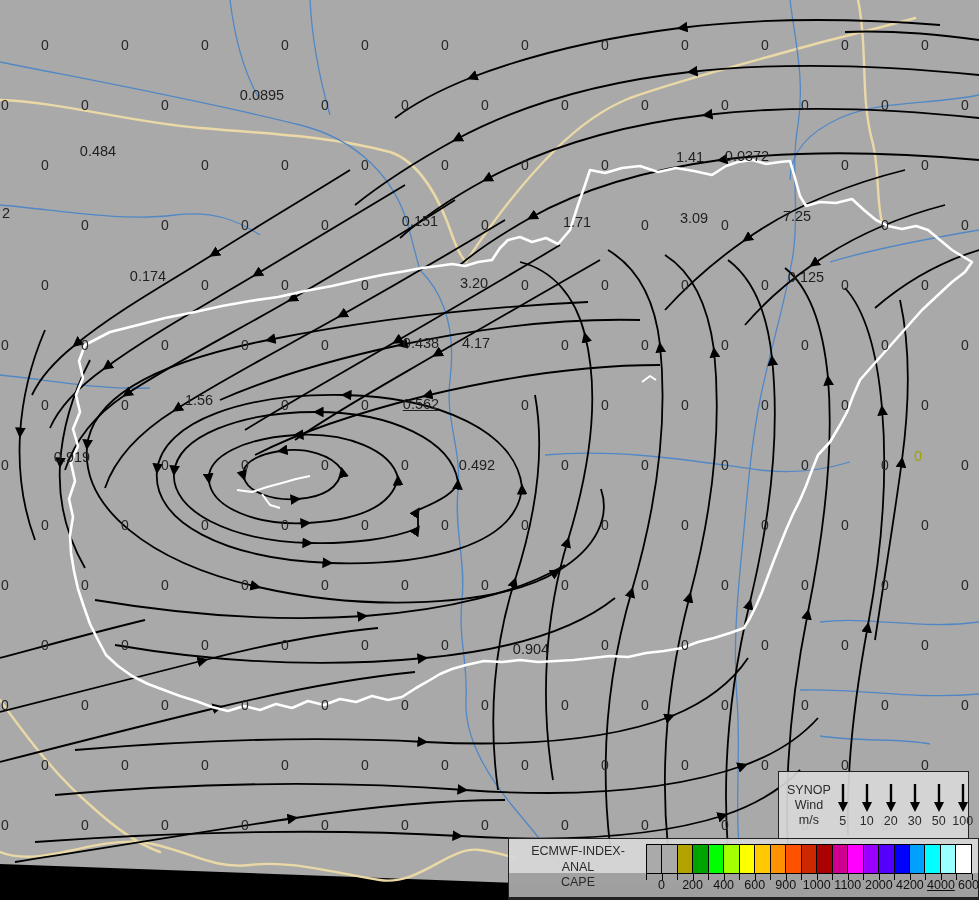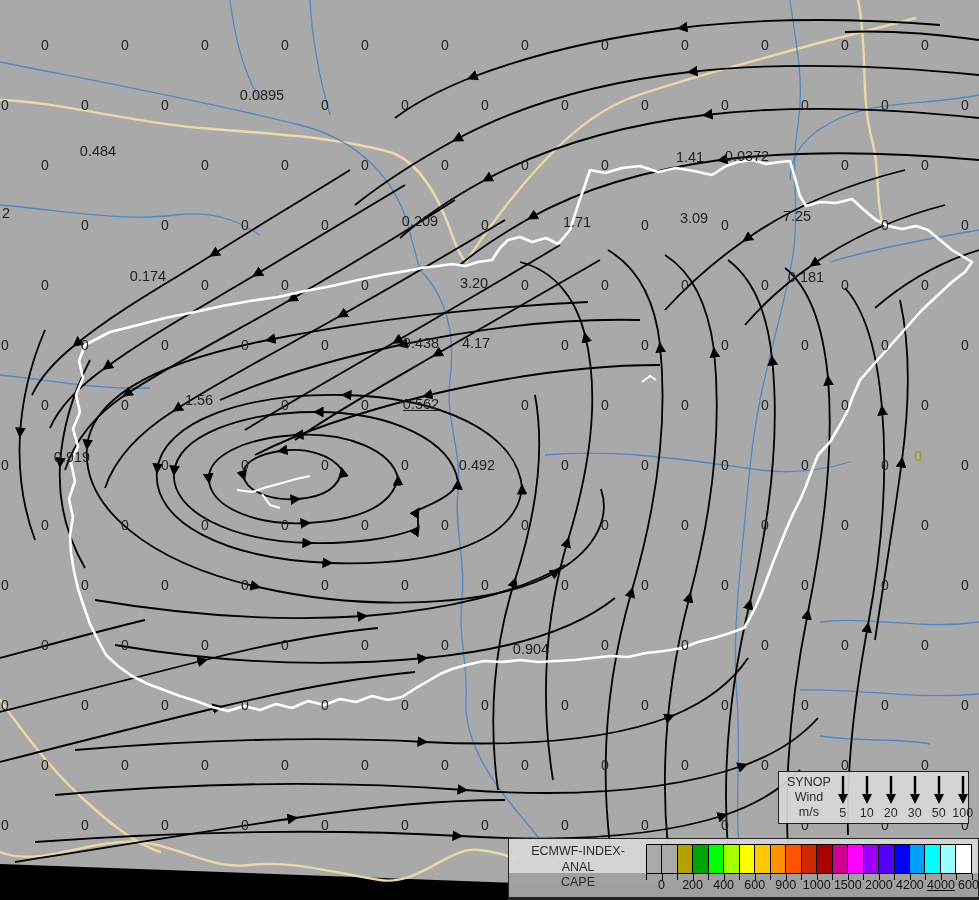--- a/index.html
+++ b/index.html
@@ -6,21 +6,21 @@
   .stage{position:relative;width:979px;height:900px;overflow:hidden;
          background:#a9a9a9;font-family:"Liberation Sans",sans-serif;}
   .stage svg.mapsvg{position:absolute;left:0;top:0;}
   #zeros-layer,#labels-layer{position:absolute;left:0;top:0;width:100%;height:100%;pointer-events:none;}
   .gz{position:absolute;transform:translate(-50%,-50%);font-size:14px;color:#262626;}
   .vlab{position:absolute;transform:translate(-50%,-50%);font-size:14.5px;color:#1f1f1f;white-space:nowrap;}
   .panel{position:absolute;background:rgba(216,216,216,0.92);border:1.5px solid #222;
          color:#2b2b2b;box-sizing:border-box;}
   .title-box{left:3px;top:3px;width:452px;height:61px;padding:2px 7px;
              font-size:13.5px;line-height:18.6px;white-space:nowrap;}
-  .wind-legend{left:778px;top:771px;width:191px;height:53px;display:flex;align-items:center;padding:3px 4px 3px 8px;}
+  .wind-legend{left:778px;top:771px;width:191px;height:68px;display:flex;align-items:center;padding:3px 4px 3px 8px;}
   .wl-left{width:52px;text-align:center;font-size:12.5px;line-height:15px;}
   .wl-items{flex:1;display:flex;justify-content:space-between;align-items:flex-end;}
   .wl-item{display:flex;flex-direction:column;align-items:center;width:24px;}
   .wl-item .num{font-size:12.5px;margin-top:1px;}
   .cape-legend{left:508px;top:838px;width:471px;height:62px;padding:16px;border-bottom-width:3px;}
   .cl-dark{position:absolute;left:0;right:0;bottom:0;height:24px;background:rgba(152,152,152,0.85);}
   .cl-left{position:absolute;left:6px;top:5px;width:126px;text-align:center;font-size:12.5px;line-height:15.5px;}
   .cl-unit{margin-top:7px;}
   .cl-bar{position:absolute;left:137px;top:5px;width:326px;height:30px;display:flex;
           border:1px solid #000;box-sizing:border-box;}
@@ -296,25 +296,25 @@
       <span class="gz" style="left: 805px; top: 825px;">0</span>
       <span class="gz" style="left: 885px; top: 825px;">0</span>
       <span class="gz" style="left: 965px; top: 825px;">0</span>
     </div>
 
   <div id="labels-layer">
       <span class="vlab" style="left: 262px; top: 95px;">0.0895</span>
       <span class="vlab" style="left: 98px; top: 151px;">0.484</span>
       <span class="vlab" style="left: 690px; top: 157px;">1.41</span>
       <span class="vlab" style="left: 747px; top: 156px;">0.0372</span>
-      <span class="vlab" style="left: 420px; top: 221px;">0.209</span>
+      <span class="vlab" style="left: 420px; top: 221px;">0.151</span>
       <span class="vlab" style="left: 577px; top: 222px;">1.71</span>
       <span class="vlab" style="left: 694px; top: 218px;">3.09</span>
       <span class="vlab" style="left: 797px; top: 216px;">7.25</span>
-      <span class="vlab" style="left: 806px; top: 277px;">0.181</span>
+      <span class="vlab" style="left: 806px; top: 277px;">0.125</span>
       <span class="vlab" style="left: 148px; top: 276px;">0.174</span>
       <span class="vlab" style="left: 474px; top: 283px;">3.20</span>
       <span class="vlab" style="left: 421px; top: 343px;">0.438</span>
       <span class="vlab" style="left: 476px; top: 343px;">4.17</span>
       <span class="vlab" style="left: 199px; top: 400px;">1.56</span>
       <span class="vlab" style="left: 421px; top: 404px; text-decoration: underline;">0.562</span>
       <span class="vlab" style="left: 72px; top: 457px;">0.919</span>
       <span class="vlab" style="left: 477px; top: 465px;">0.492</span>
       <span class="vlab" style="left: 531px; top: 649px;">0.904</span>
       <span class="vlab" style="left: 6px; top: 213px;">2</span>
@@ -428,21 +428,21 @@
         <div class="cl-tick" style="left: 447.476px;"></div>
         <div class="cl-tick" style="left: 463px;"></div>
       </div>
     <div id="cape-ticklabels">
         <span class="cl-tlab" style="left: 152.524px;">0</span>
         <span class="cl-tlab" style="left: 183.571px;">200</span>
         <span class="cl-tlab" style="left: 214.619px;">400</span>
         <span class="cl-tlab" style="left: 245.667px;">600</span>
         <span class="cl-tlab" style="left: 276.714px;">900</span>
         <span class="cl-tlab" style="left: 307.762px;">1000</span>
-        <span class="cl-tlab" style="left: 338.81px;">1500</span>
+        <span class="cl-tlab" style="left: 338.81px;">1100</span>
         <span class="cl-tlab" style="left: 369.857px;">2000</span>
         <span class="cl-tlab" style="left: 400.905px;">4200</span>
         <span class="cl-tlab" style="left: 431.952px; text-decoration: underline;">4000</span>
         <span class="cl-tlab" style="left: 463px;">6000</span>
       </div>
   </div>
 
 </div>
 
 </body></html>

